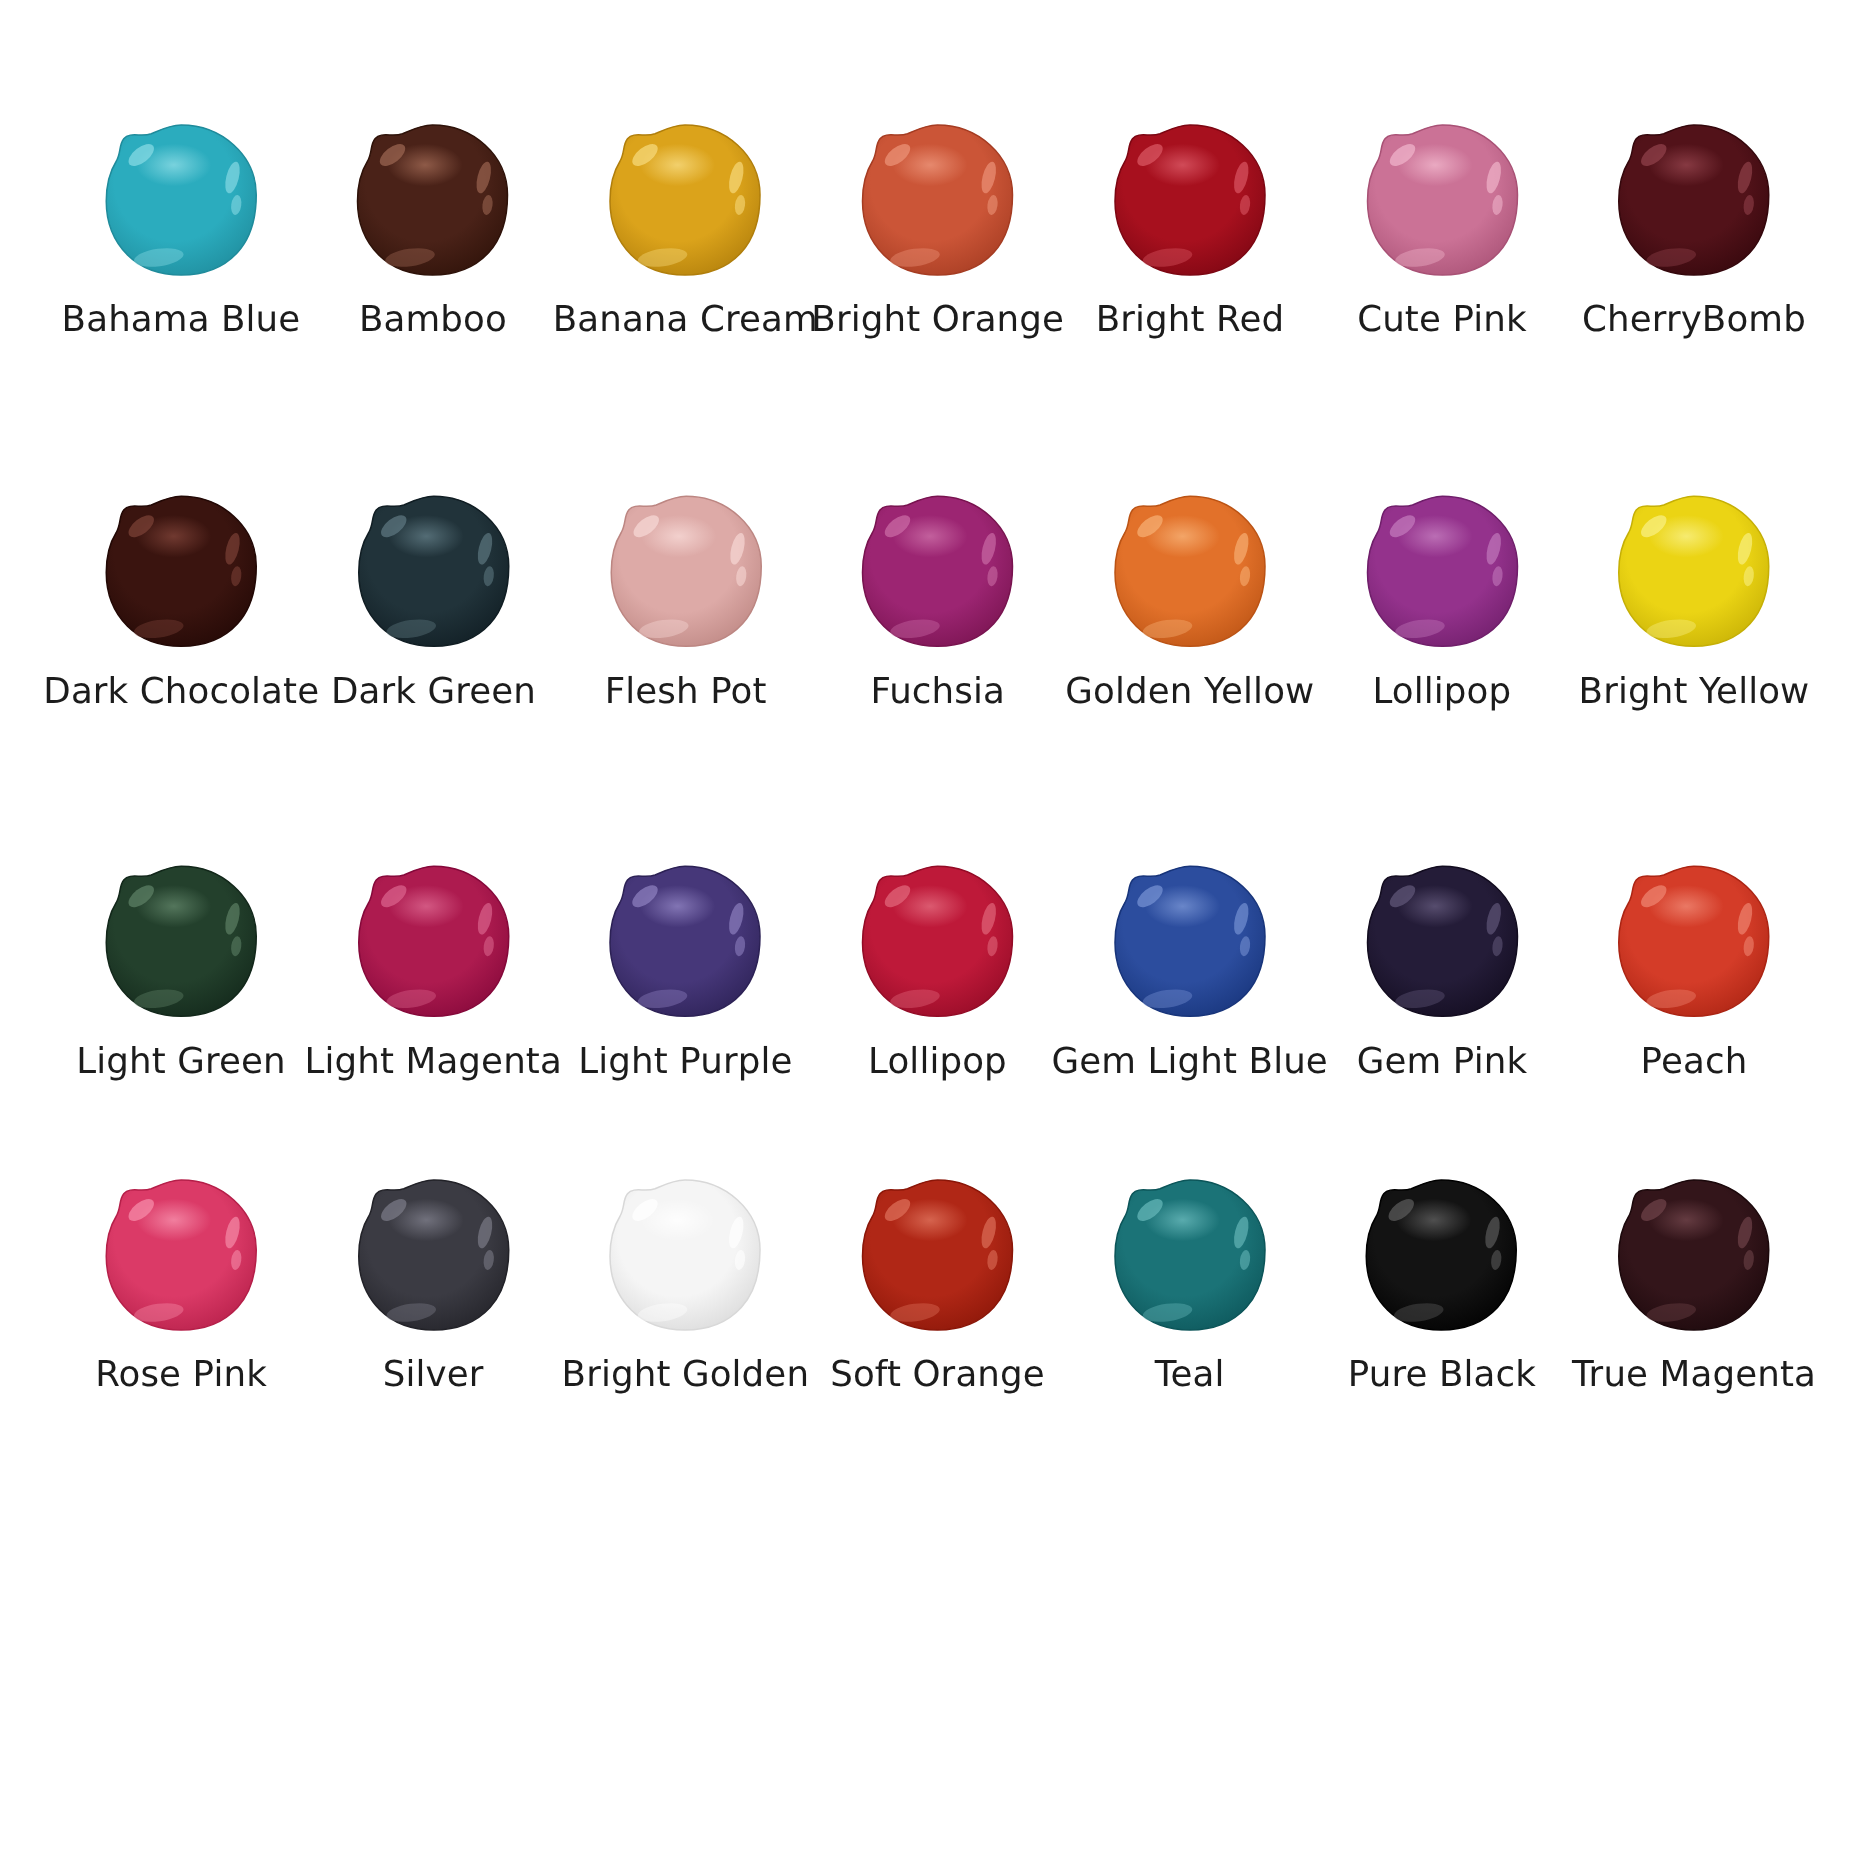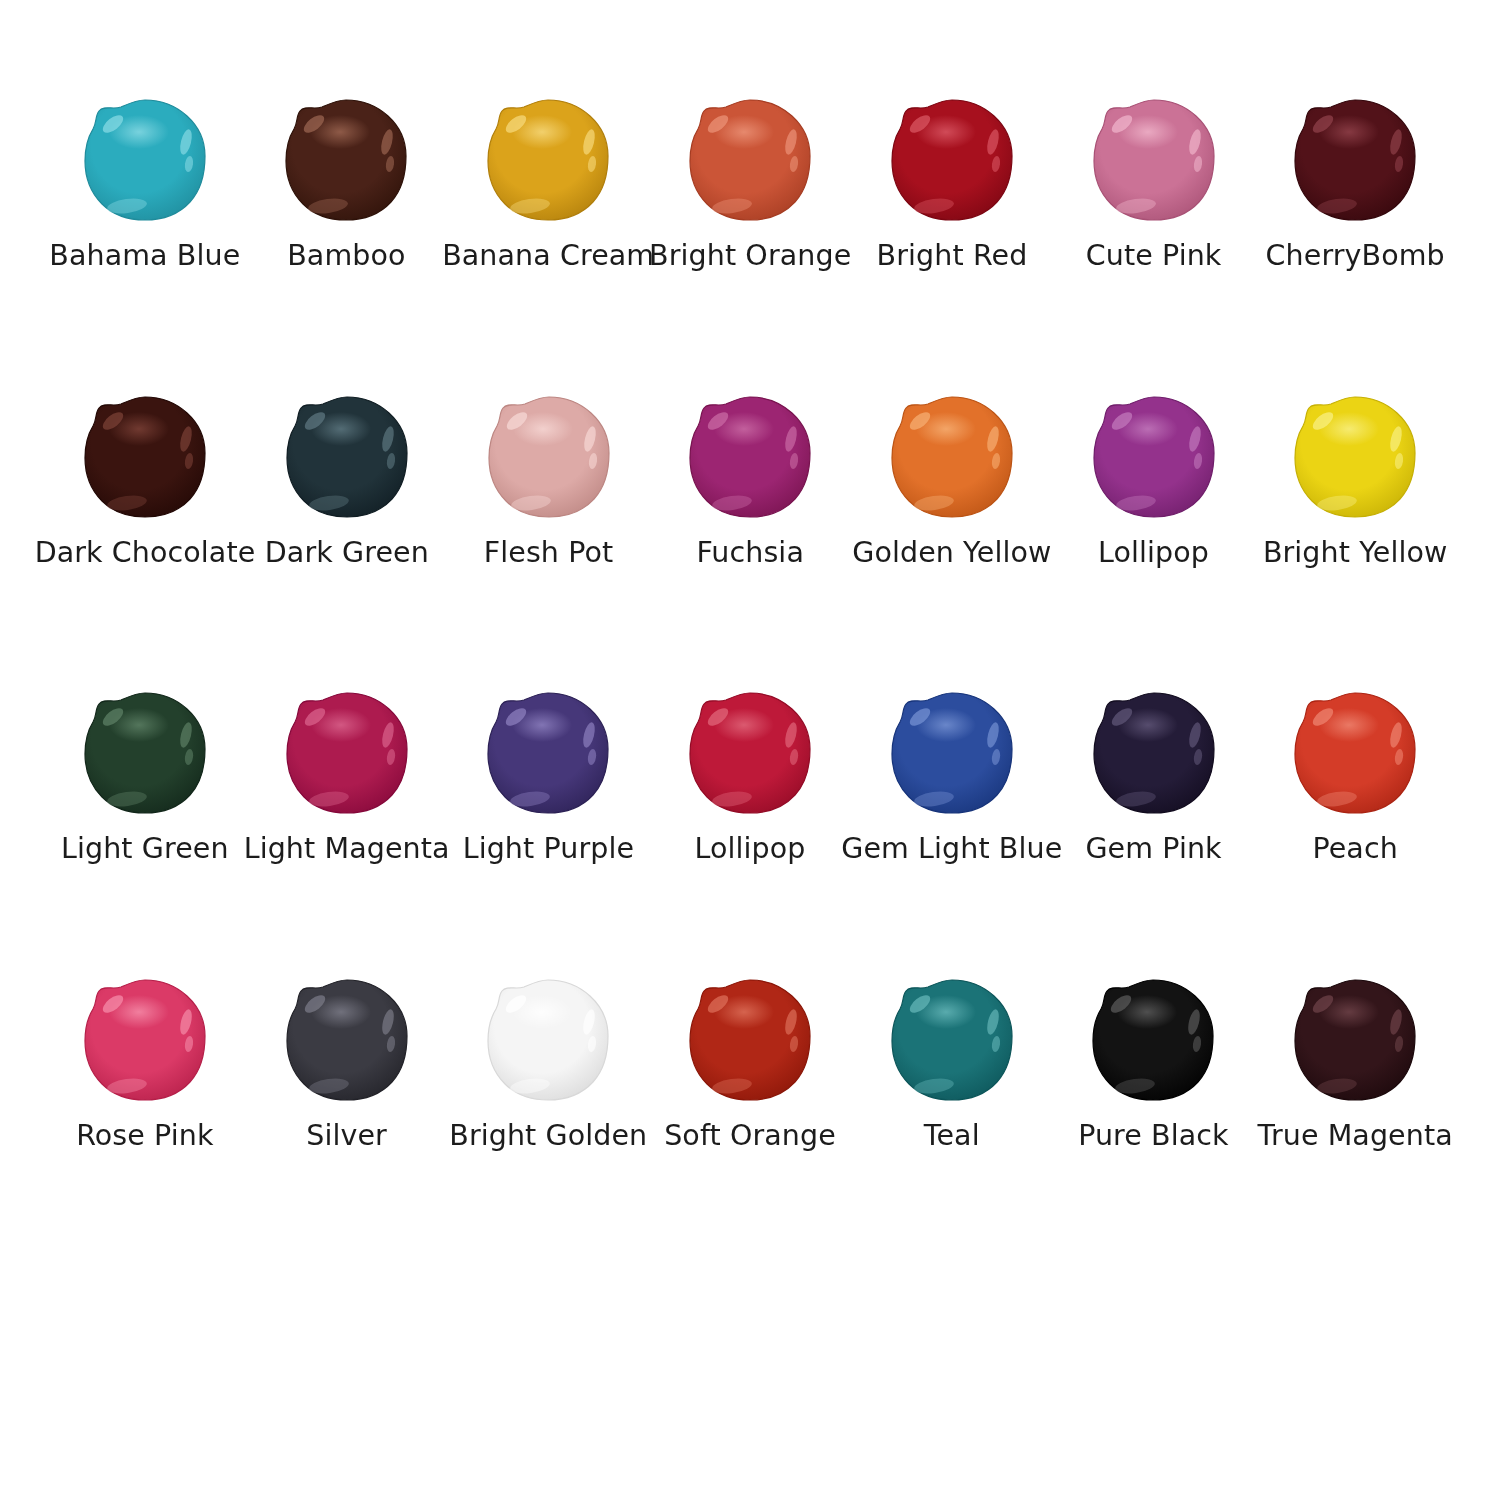--- a/index.html
+++ b/index.html
@@ -28,21 +28,21 @@
   .swatch-row {
     display: flex;
     flex-direction: row;
     justify-content: space-between;
     align-items: flex-start;
     width: 1412px;
   }
 
   .row-gap-1 { margin-bottom: 122px; }
   .row-gap-2 { margin-bottom: 120px; }
-  .row-gap-3 { margin-bottom: 112px; }
+  .row-gap-3 { margin-bottom: 76px; }
 
   .swatch-cell {
     width: 202px;
     display: flex;
     flex-direction: column;
     align-items: center;
   }
 
   .blob-wrap {
     width: 140px;

